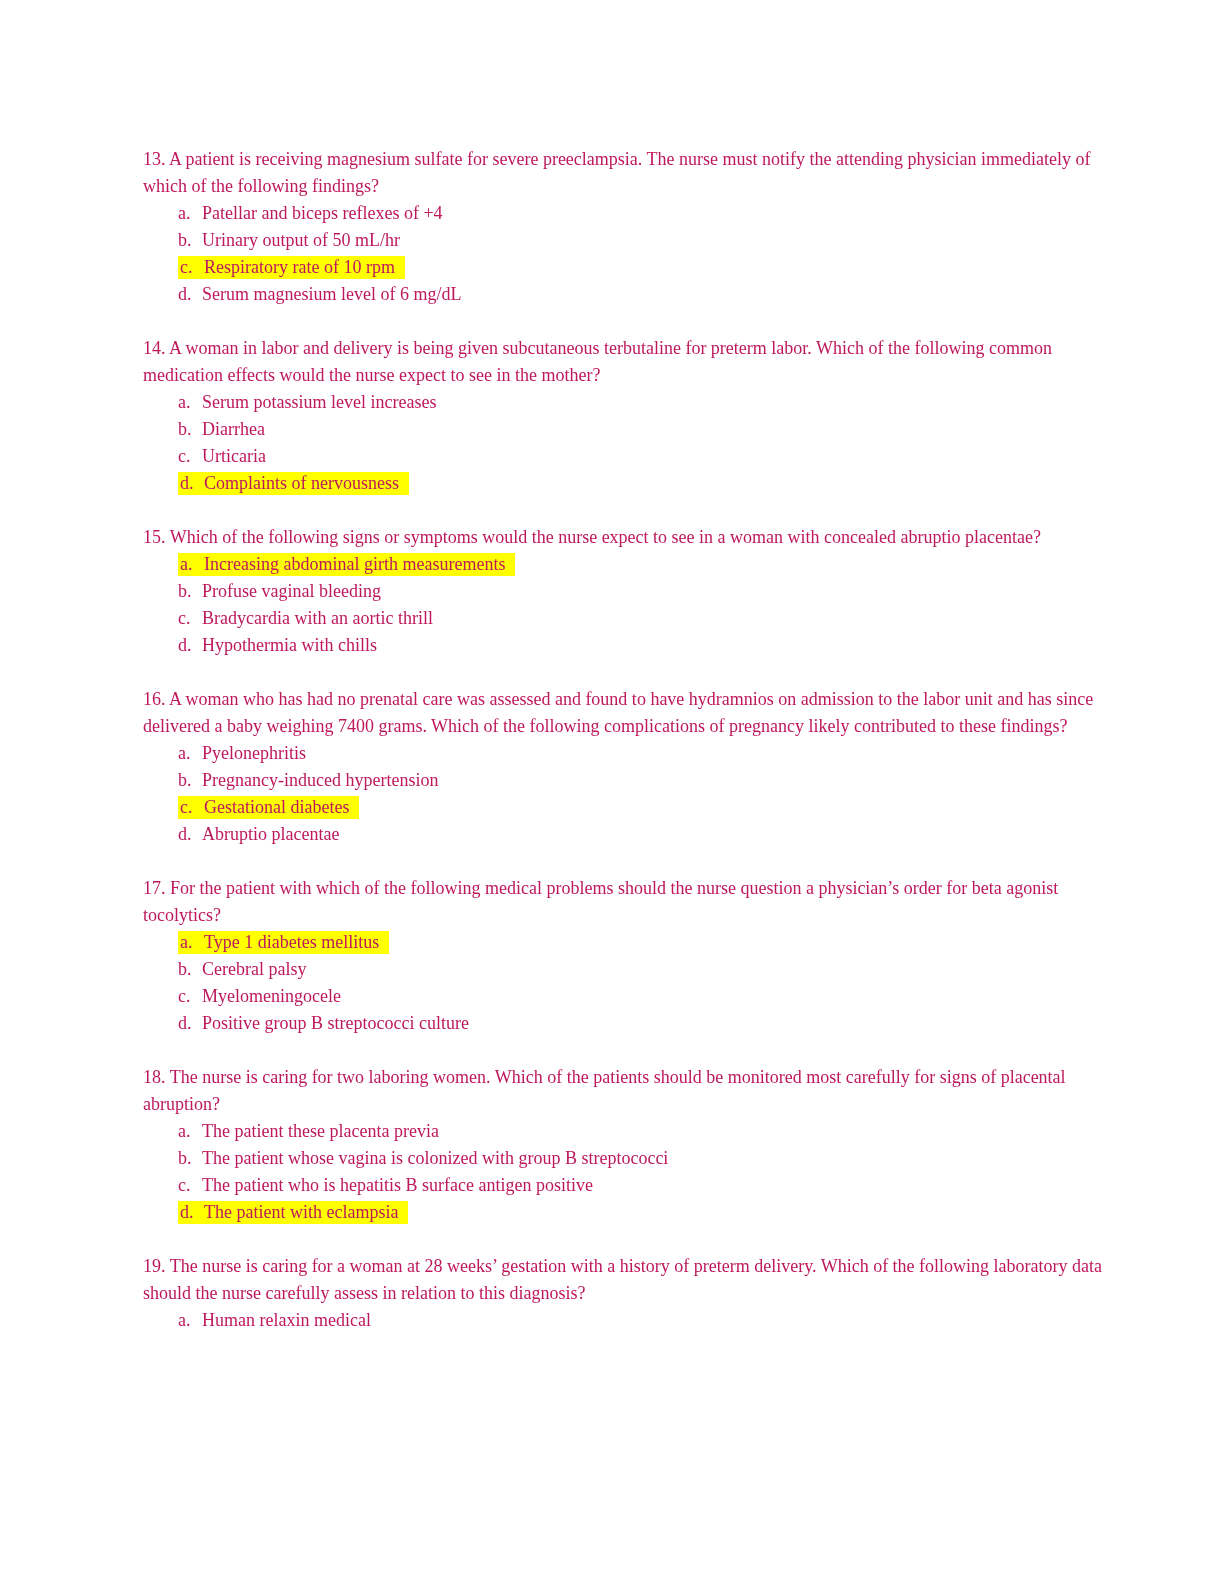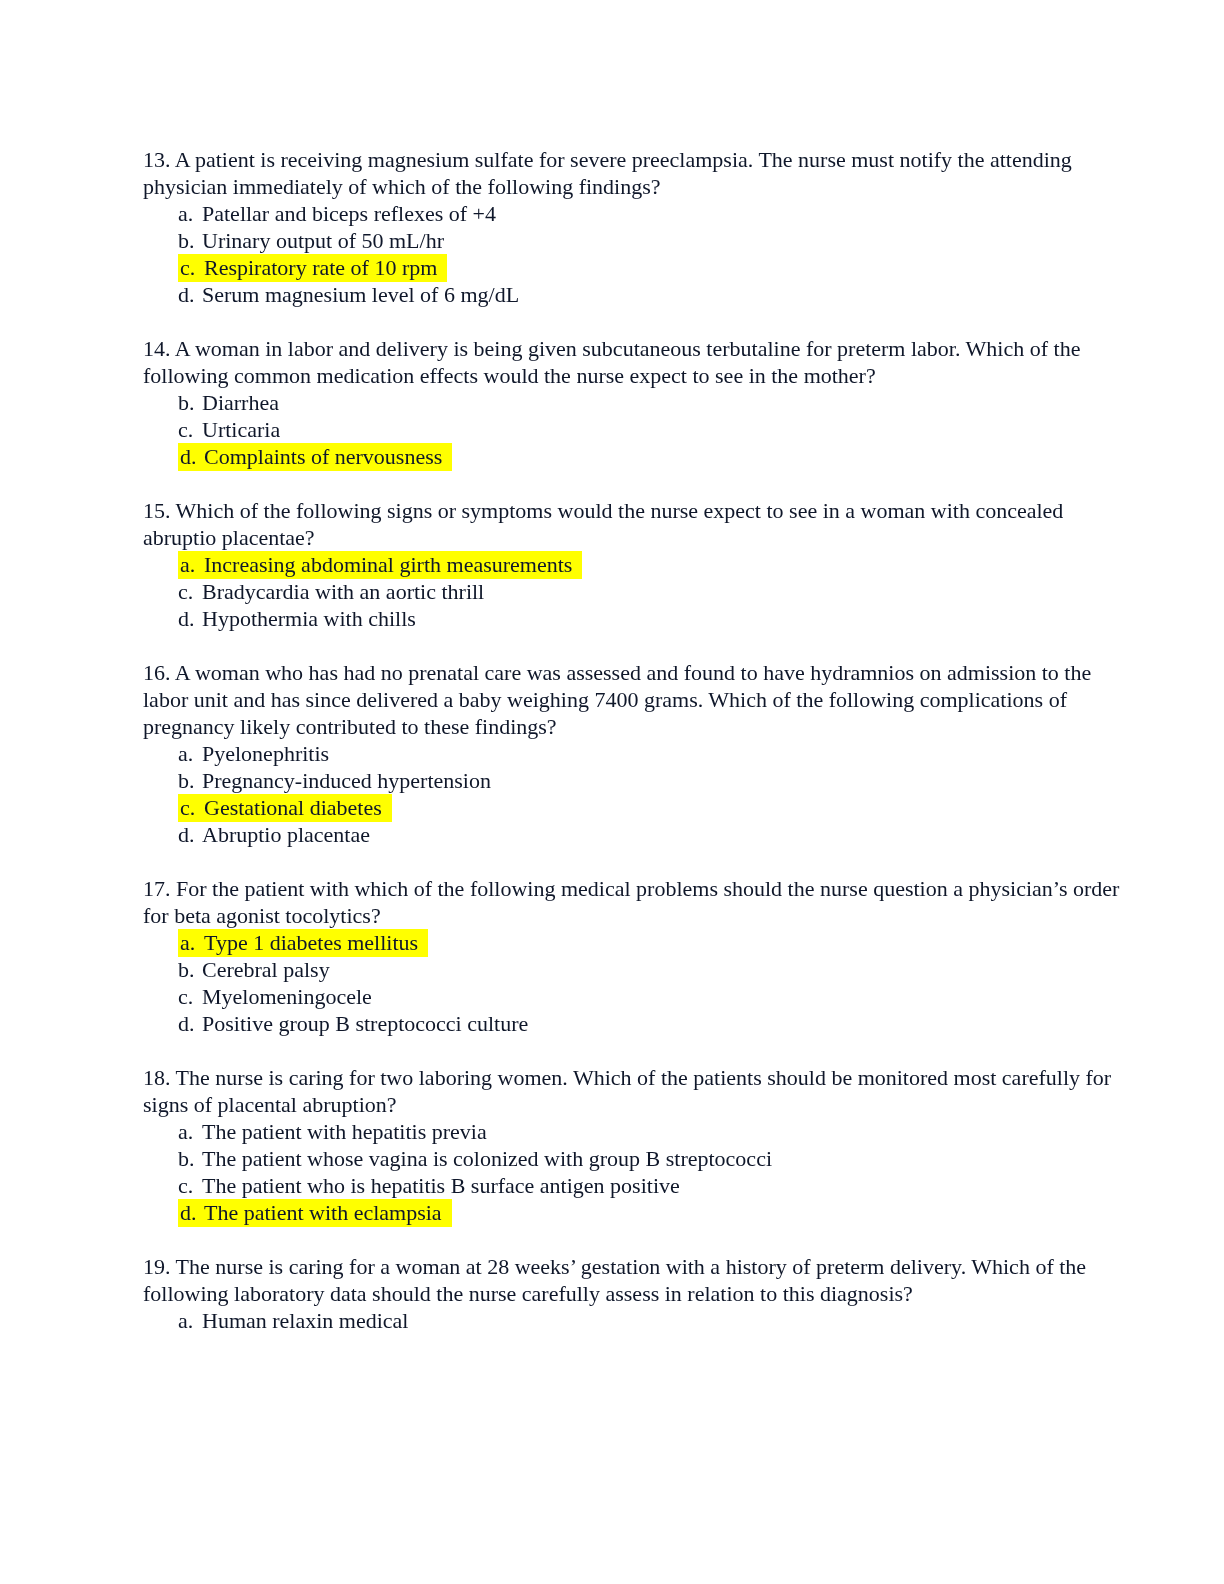--- a/index.html
+++ b/index.html
@@ -8,22 +8,22 @@
     background: #ffffff;
   }
   .page {
     position: relative;
     width: 1224px;
     height: 1584px;
     background: #ffffff;
     box-sizing: border-box;
     padding: 146px 90px 0 143px;
     font-family: "Liberation Serif", "DejaVu Serif", serif;
-    font-size: 22px;
-    color: #0f172a;
+    font-size: 18px;
+    color: #be185d;
     overflow: hidden;
   }
   .questions {
     width: 991px;
   }
   .question {
     margin: 0 0 27px 0;
   }
   .question-text {
     margin: 0;
@@ -52,47 +52,49 @@
   <div class="questions">
       <div class="question">
         <p class="question-text">13. A patient is receiving magnesium sulfate for severe preeclampsia. The nurse must notify the attending physician immediately of which of the following findings?</p>
         <div class="option-row"><span class="option-inline"><span class="option-letter">a.</span><span>Patellar and biceps reflexes of +4</span></span></div>
         <div class="option-row"><span class="option-inline"><span class="option-letter">b.</span><span>Urinary output of 50 mL/hr</span></span></div>
         <div class="option-row"><span class="option-inline highlight"><span class="option-letter">c.</span><span>Respiratory rate of 10 rpm</span></span></div>
         <div class="option-row"><span class="option-inline"><span class="option-letter">d.</span><span>Serum magnesium level of 6 mg/dL</span></span></div>
       </div>
       <div class="question">
         <p class="question-text">14. A woman in labor and delivery is being given subcutaneous terbutaline for preterm labor. Which of the following common medication effects would the nurse expect to see in the mother?</p>
+        <div class="option-row"><span class="option-inline"><span class="option-letter">a.</span><span>Serum potassium level increases</span></span></div>
         <div class="option-row"><span class="option-inline"><span class="option-letter">b.</span><span>Diarrhea</span></span></div>
         <div class="option-row"><span class="option-inline"><span class="option-letter">c.</span><span>Urticaria</span></span></div>
         <div class="option-row"><span class="option-inline highlight"><span class="option-letter">d.</span><span>Complaints of nervousness</span></span></div>
       </div>
       <div class="question">
         <p class="question-text">15. Which of the following signs or symptoms would the nurse expect to see in a woman with concealed abruptio placentae?</p>
         <div class="option-row"><span class="option-inline highlight"><span class="option-letter">a.</span><span>Increasing abdominal girth measurements</span></span></div>
+        <div class="option-row"><span class="option-inline"><span class="option-letter">b.</span><span>Profuse vaginal bleeding</span></span></div>
         <div class="option-row"><span class="option-inline"><span class="option-letter">c.</span><span>Bradycardia with an aortic thrill</span></span></div>
         <div class="option-row"><span class="option-inline"><span class="option-letter">d.</span><span>Hypothermia with chills</span></span></div>
       </div>
       <div class="question">
         <p class="question-text">16. A woman who has had no prenatal care was assessed and found to have hydramnios on admission to the labor unit and has since delivered a baby weighing 7400 grams. Which of the following complications of pregnancy likely contributed to these findings?</p>
         <div class="option-row"><span class="option-inline"><span class="option-letter">a.</span><span>Pyelonephritis</span></span></div>
         <div class="option-row"><span class="option-inline"><span class="option-letter">b.</span><span>Pregnancy-induced hypertension</span></span></div>
         <div class="option-row"><span class="option-inline highlight"><span class="option-letter">c.</span><span>Gestational diabetes</span></span></div>
         <div class="option-row"><span class="option-inline"><span class="option-letter">d.</span><span>Abruptio placentae</span></span></div>
       </div>
       <div class="question">
         <p class="question-text">17. For the patient with which of the following medical problems should the nurse question a physician’s order for beta agonist tocolytics?</p>
         <div class="option-row"><span class="option-inline highlight"><span class="option-letter">a.</span><span>Type 1 diabetes mellitus</span></span></div>
         <div class="option-row"><span class="option-inline"><span class="option-letter">b.</span><span>Cerebral palsy</span></span></div>
         <div class="option-row"><span class="option-inline"><span class="option-letter">c.</span><span>Myelomeningocele</span></span></div>
         <div class="option-row"><span class="option-inline"><span class="option-letter">d.</span><span>Positive group B streptococci culture</span></span></div>
       </div>
       <div class="question">
         <p class="question-text">18. The nurse is caring for two laboring women. Which of the patients should be monitored most carefully for signs of placental abruption?</p>
-        <div class="option-row"><span class="option-inline"><span class="option-letter">a.</span><span>The patient with hepatitis previa</span></span></div>
+        <div class="option-row"><span class="option-inline"><span class="option-letter">a.</span><span>The patient these placenta previa</span></span></div>
         <div class="option-row"><span class="option-inline"><span class="option-letter">b.</span><span>The patient whose vagina is colonized with group B streptococci</span></span></div>
         <div class="option-row"><span class="option-inline"><span class="option-letter">c.</span><span>The patient who is hepatitis B surface antigen positive</span></span></div>
         <div class="option-row"><span class="option-inline highlight"><span class="option-letter">d.</span><span>The patient with eclampsia</span></span></div>
       </div>
       <div class="question">
         <p class="question-text">19. The nurse is caring for a woman at 28 weeks’ gestation with a history of preterm delivery. Which of the following laboratory data should the nurse carefully assess in relation to this diagnosis?</p>
         <div class="option-row"><span class="option-inline"><span class="option-letter">a.</span><span>Human relaxin medical</span></span></div>
       </div>
     </div>
 </div>

